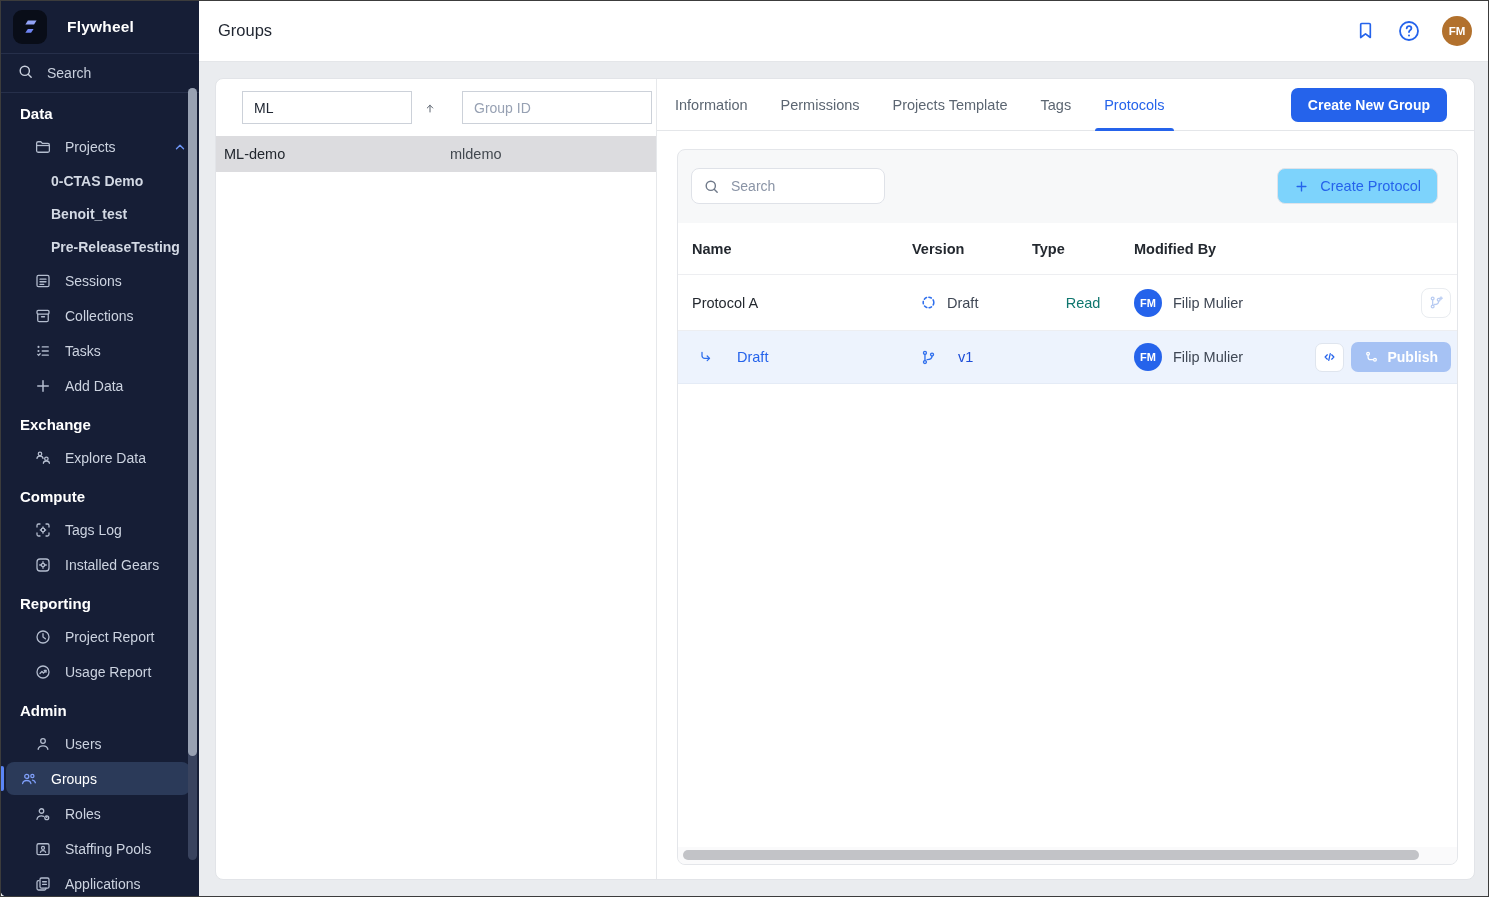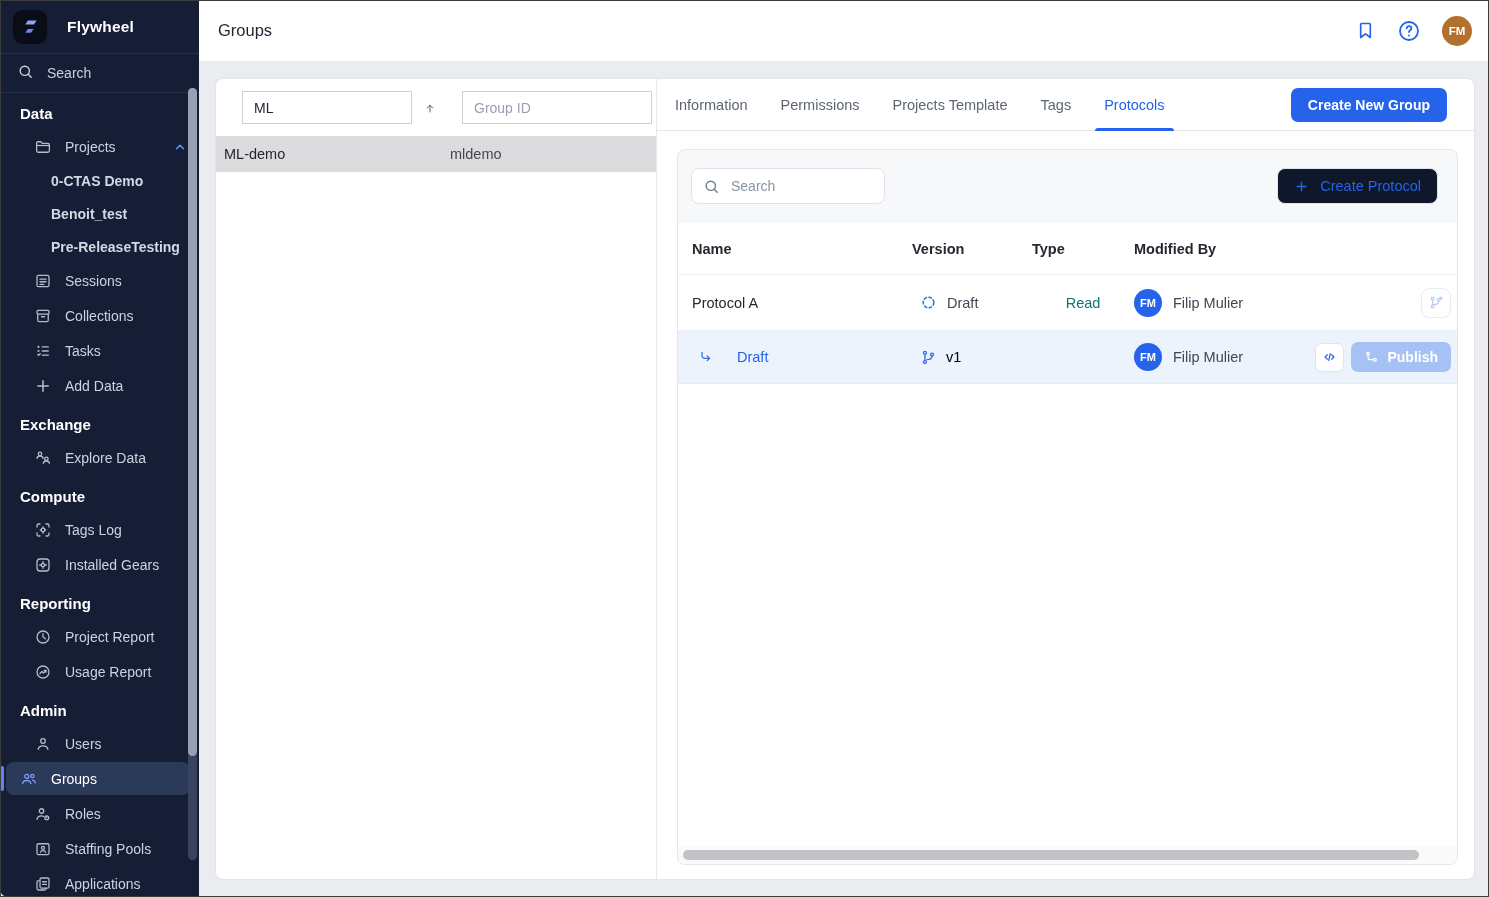--- a/index.html
+++ b/index.html
@@ -51,37 +51,37 @@
   .tabs-row{position:absolute;left:0;top:0;right:0;height:52px;border-bottom:1px solid #e4e6e9;display:flex;align-items:center;padding-left:18px;box-sizing:border-box;}
   .tab{font-size:14.5px;color:#5c6672;margin-right:33px;height:100%;display:flex;align-items:center;position:relative;cursor:pointer;white-space:nowrap;}
   .tab.active{color:#2563eb;}
   .tab.active::after{content:"";position:absolute;left:-9px;right:-9px;bottom:-1px;height:3px;background:#2563eb;border-radius:3px 3px 0 0;}
   .create-group-btn{margin-left:auto;margin-right:27px;height:34px;padding:0 17px;background:#2563eb;color:#fff;border:none;border-radius:7px;font-size:14px;font-weight:600;font-family:"Liberation Sans",sans-serif;cursor:pointer;}
 
   .protocols-panel{position:absolute;left:20px;right:16px;top:70px;bottom:14px;background:#f7f8f9;border:1px solid #e4e6ea;border-radius:8px;box-sizing:border-box;overflow:hidden;}
   .proto-search{position:absolute;left:13px;top:18px;width:194px;height:36px;background:#fff;border:1px solid #dfe2e8;border-radius:8px;display:flex;align-items:center;gap:9px;padding:0 11px;box-sizing:border-box;color:#707a8a;}
   .proto-search input{border:none;outline:none;font-size:14px;color:#202733;width:100%;background:transparent;font-family:"Liberation Sans",sans-serif;}
   .proto-search input::placeholder{color:#8a94a6;}
-  .create-proto-btn{position:absolute;right:19px;top:18px;height:36px;padding:0 16px;background:#0f172a;border:1px solid #dfe3ea;border-radius:8px;color:#2563eb;font-size:14.5px;display:flex;align-items:center;gap:11px;cursor:pointer;font-family:"Liberation Sans",sans-serif;}
+  .create-proto-btn{position:absolute;right:19px;top:18px;height:36px;padding:0 16px;background:#7dd3fc;border:1px solid #dfe3ea;border-radius:8px;color:#2563eb;font-size:14.5px;display:flex;align-items:center;gap:11px;cursor:pointer;font-family:"Liberation Sans",sans-serif;}
 
   .table{position:absolute;left:0;right:0;top:73px;bottom:17px;background:#fff;overflow:hidden;}
   .t-row{display:flex;align-items:center;border-bottom:1px solid #edeef1;}
   .t-head{height:51px;font-weight:700;color:#23282f;font-size:14.5px;}
   .c-name{width:228px;padding-left:14px;box-sizing:border-box;display:flex;align-items:center;}
   .c-version{width:126px;display:flex;align-items:center;gap:10px;box-sizing:border-box;}
   .t-head .c-version{padding-left:6px;}
   .c-type{width:102px;box-sizing:border-box;}
   .c-user{flex:1;display:flex;align-items:center;gap:11px;}
   .c-actions{display:flex;align-items:center;gap:7px;padding-right:6px;}
   .row-proto{height:55px;font-size:14.5px;color:#23282f;}
   .row-proto .c-version{padding-left:14px;color:#3f4754;}
   .row-proto .c-type{color:#0f766e;text-align:center;}
   .row-child{height:52px;background:#edf3fd;font-size:14.5px;border-bottom:1px solid #e4ebf6;}
   .row-child .c-name{padding-left:20px;gap:23px;}
-  .row-child .c-version{padding-left:14px;color:#000000;gap:9px;}
+  .row-child .c-version{padding-left:14px;color:#1d4ed8;gap:21px;}
   .draft-link{color:#2563eb;font-weight:500;cursor:pointer;}
   .avatar-cell{width:28px;height:28px;border-radius:50%;background:#2563eb;color:#fff;font-size:11px;font-weight:700;display:flex;align-items:center;justify-content:center;flex:none;}
   .user-name{color:#3f4754;}
   .icon-btn{width:30px;height:30px;background:#fff;border:1px solid #e9ecf0;border-radius:8px;display:flex;align-items:center;justify-content:center;cursor:pointer;}
   .code-btn{width:29px;height:29px;background:#fff;border:1px solid #dfe5ee;border-radius:7px;display:flex;align-items:center;justify-content:center;color:#2563eb;cursor:pointer;}
   .publish-btn{height:30px;padding:0 13px;background:#a6c2f4;border:none;border-radius:7px;color:#fff;font-size:14px;font-weight:600;display:flex;align-items:center;gap:8px;cursor:default;font-family:"Liberation Sans",sans-serif;}
   .hscroll{position:absolute;left:0;right:0;bottom:0;height:17px;background:#fafafb;}
   .hthumb{position:absolute;left:5px;right:38px;top:3px;height:10px;background:#c2c3c7;border-radius:5px;cursor:grab;}
 </style>
 </head>

